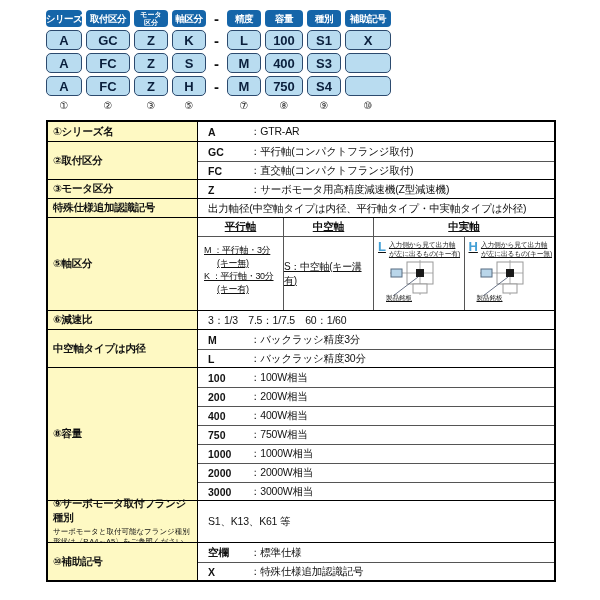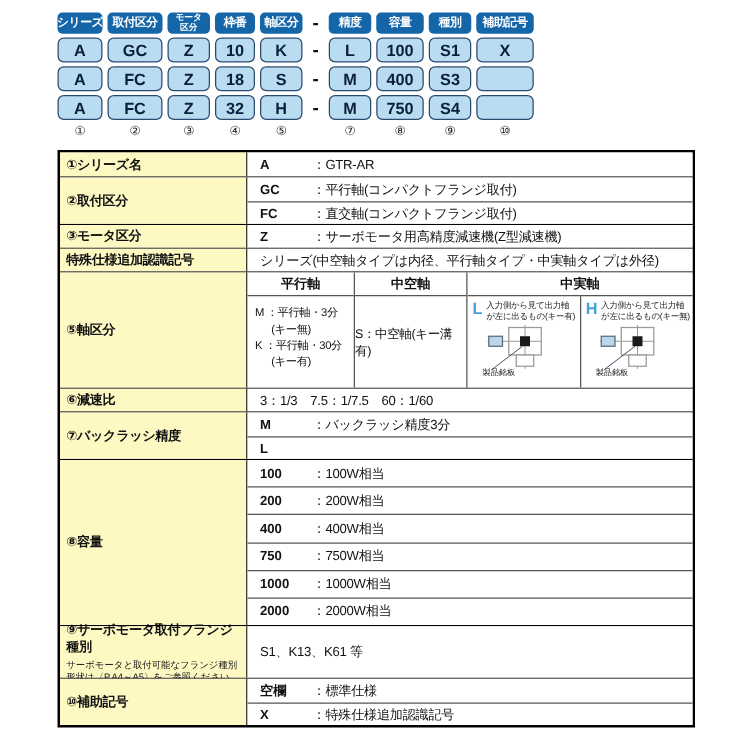--- a/index.html
+++ b/index.html
@@ -43,21 +43,21 @@
   .grp-body { flex:1; display:flex; flex-direction:column; background:#fff; }
   .sub { flex:1; min-height:19px; display:flex; align-items:center; padding-left:10px; font-size:10.5px; color:#111; }
   .sub + .sub { border-top:1px solid #555; }
   .code { width:42px; flex-shrink:0; font-weight:bold; }
   .desc, .plain { letter-spacing:-0.2px; }
 
   .h19{height:19px}.h38{height:38px}.h93{height:93px}.h133{height:133px}.h42{height:42px}
 
   
   .axis { display:flex; width:100%; height:100%; }
-  .ax-col { display:flex; flex-direction:column; }
+  .ax-col { display:flex; flex-direction:column;text-decoration:underline; }
   .ax-parallel { width:86px; border-right:1px solid #555; }
   .ax-hollow { width:90px; border-right:1px solid #555; }
   .ax-solid { flex:1; }
   .ax-hdr { height:19px; min-height:19px; border-bottom:1px solid #555; display:flex;
             align-items:center; justify-content:center; font-size:10.5px; font-weight:bold; }
   .ax-body-p { flex:1; padding:7px 2px 2px 6px; font-size:9px; line-height:1.45; letter-spacing:-0.3px; }
   .ax-body-p .indent { padding-left:13px; }
   .ax-body-h { flex:1; display:flex; align-items:center; justify-content:center; font-size:10px; letter-spacing:-0.3px; }
   .lh { display:flex; flex:1; }
   .lh-cell { flex:1; padding:3px 2px 1px 4px; display:flex; flex-direction:column; }
@@ -96,27 +96,20 @@
       <div class="hdr two-line">
         <span>モータ</span>
         <span>区分</span>
       </div>
       <div class="vbox">Z</div>
       <div class="vbox">Z</div>
       <div class="vbox">Z</div>
       <div class="num">③</div>
     </div>
 
-    <div class="col w32">
-      <div class="hdr">枠番</div>
-      <div class="vbox">10</div>
-      <div class="vbox">18</div>
-      <div class="vbox">32</div>
-      <div class="num">④</div>
-    </div>
 
     <div class="col w34">
       <div class="hdr">軸区分</div>
       <div class="vbox">K</div>
       <div class="vbox">S</div>
       <div class="vbox">H</div>
       <div class="num">⑤</div>
     </div>
 
     <div class="col dashcol">
@@ -194,21 +187,21 @@
           <span class="code">Z</span>
           <span class="desc">：サーボモータ用高精度減速機(Z型減速機)</span>
         </div>
       </div>
     </div>
 
     <div class="grp h19">
       <div class="grp-label">特殊仕様追加認識記号</div>
       <div class="grp-body">
         <div class="sub">
-          <span class="plain">シリーズ(中空軸タイプは内径、平行軸タイプ・中実軸タイプは外径)</span>
+          <span class="plain">出力軸径(中空軸タイプは内径、平行軸タイプ・中実軸タイプは外径)</span>
         </div>
       </div>
     </div>
 
     <div class="grp h93">
       <div class="grp-label">⑤軸区分</div>
       <div class="grp-body">
         <div class="axis">
 
           <div class="ax-col ax-parallel">
@@ -275,28 +268,29 @@
     <div class="grp h19">
       <div class="grp-label">⑥減速比</div>
       <div class="grp-body">
         <div class="sub">
           <span class="plain">3：1/3　7.5：1/7.5　60：1/60</span>
         </div>
       </div>
     </div>
 
     <div class="grp h38">
-      <div class="grp-label">⑦バックラッシ精度</div>
+      <div class="grp-label">中空軸タイプは内径</div>
       <div class="grp-body">
         <div class="sub">
           <span class="code">M</span>
           <span class="desc">：バックラッシ精度3分</span>
         </div>
         <div class="sub">
           <span class="code">L</span>
+          <span class="desc">：バックラッシ精度30分</span>
         </div>
       </div>
     </div>
 
     <div class="grp h133">
       <div class="grp-label">⑧容量</div>
       <div class="grp-body">
         <div class="sub">
           <span class="code">100</span>
           <span class="desc">：100W相当</span>
@@ -313,20 +307,24 @@
           <span class="code">750</span>
           <span class="desc">：750W相当</span>
         </div>
         <div class="sub">
           <span class="code">1000</span>
           <span class="desc">：1000W相当</span>
         </div>
         <div class="sub">
           <span class="code">2000</span>
           <span class="desc">：2000W相当</span>
+        </div>
+        <div class="sub">
+          <span class="code">3000</span>
+          <span class="desc">：3000W相当</span>
         </div>
       </div>
     </div>
 
     <div class="grp h42">
       <div class="grp-label">
         <div>⑨サーボモータ取付フランジ種別</div>
         <div class="note">サーボモータと取付可能なフランジ種別形状は〈P.A4～A5〉をご参照ください。</div>
       </div>
       <div class="grp-body">

